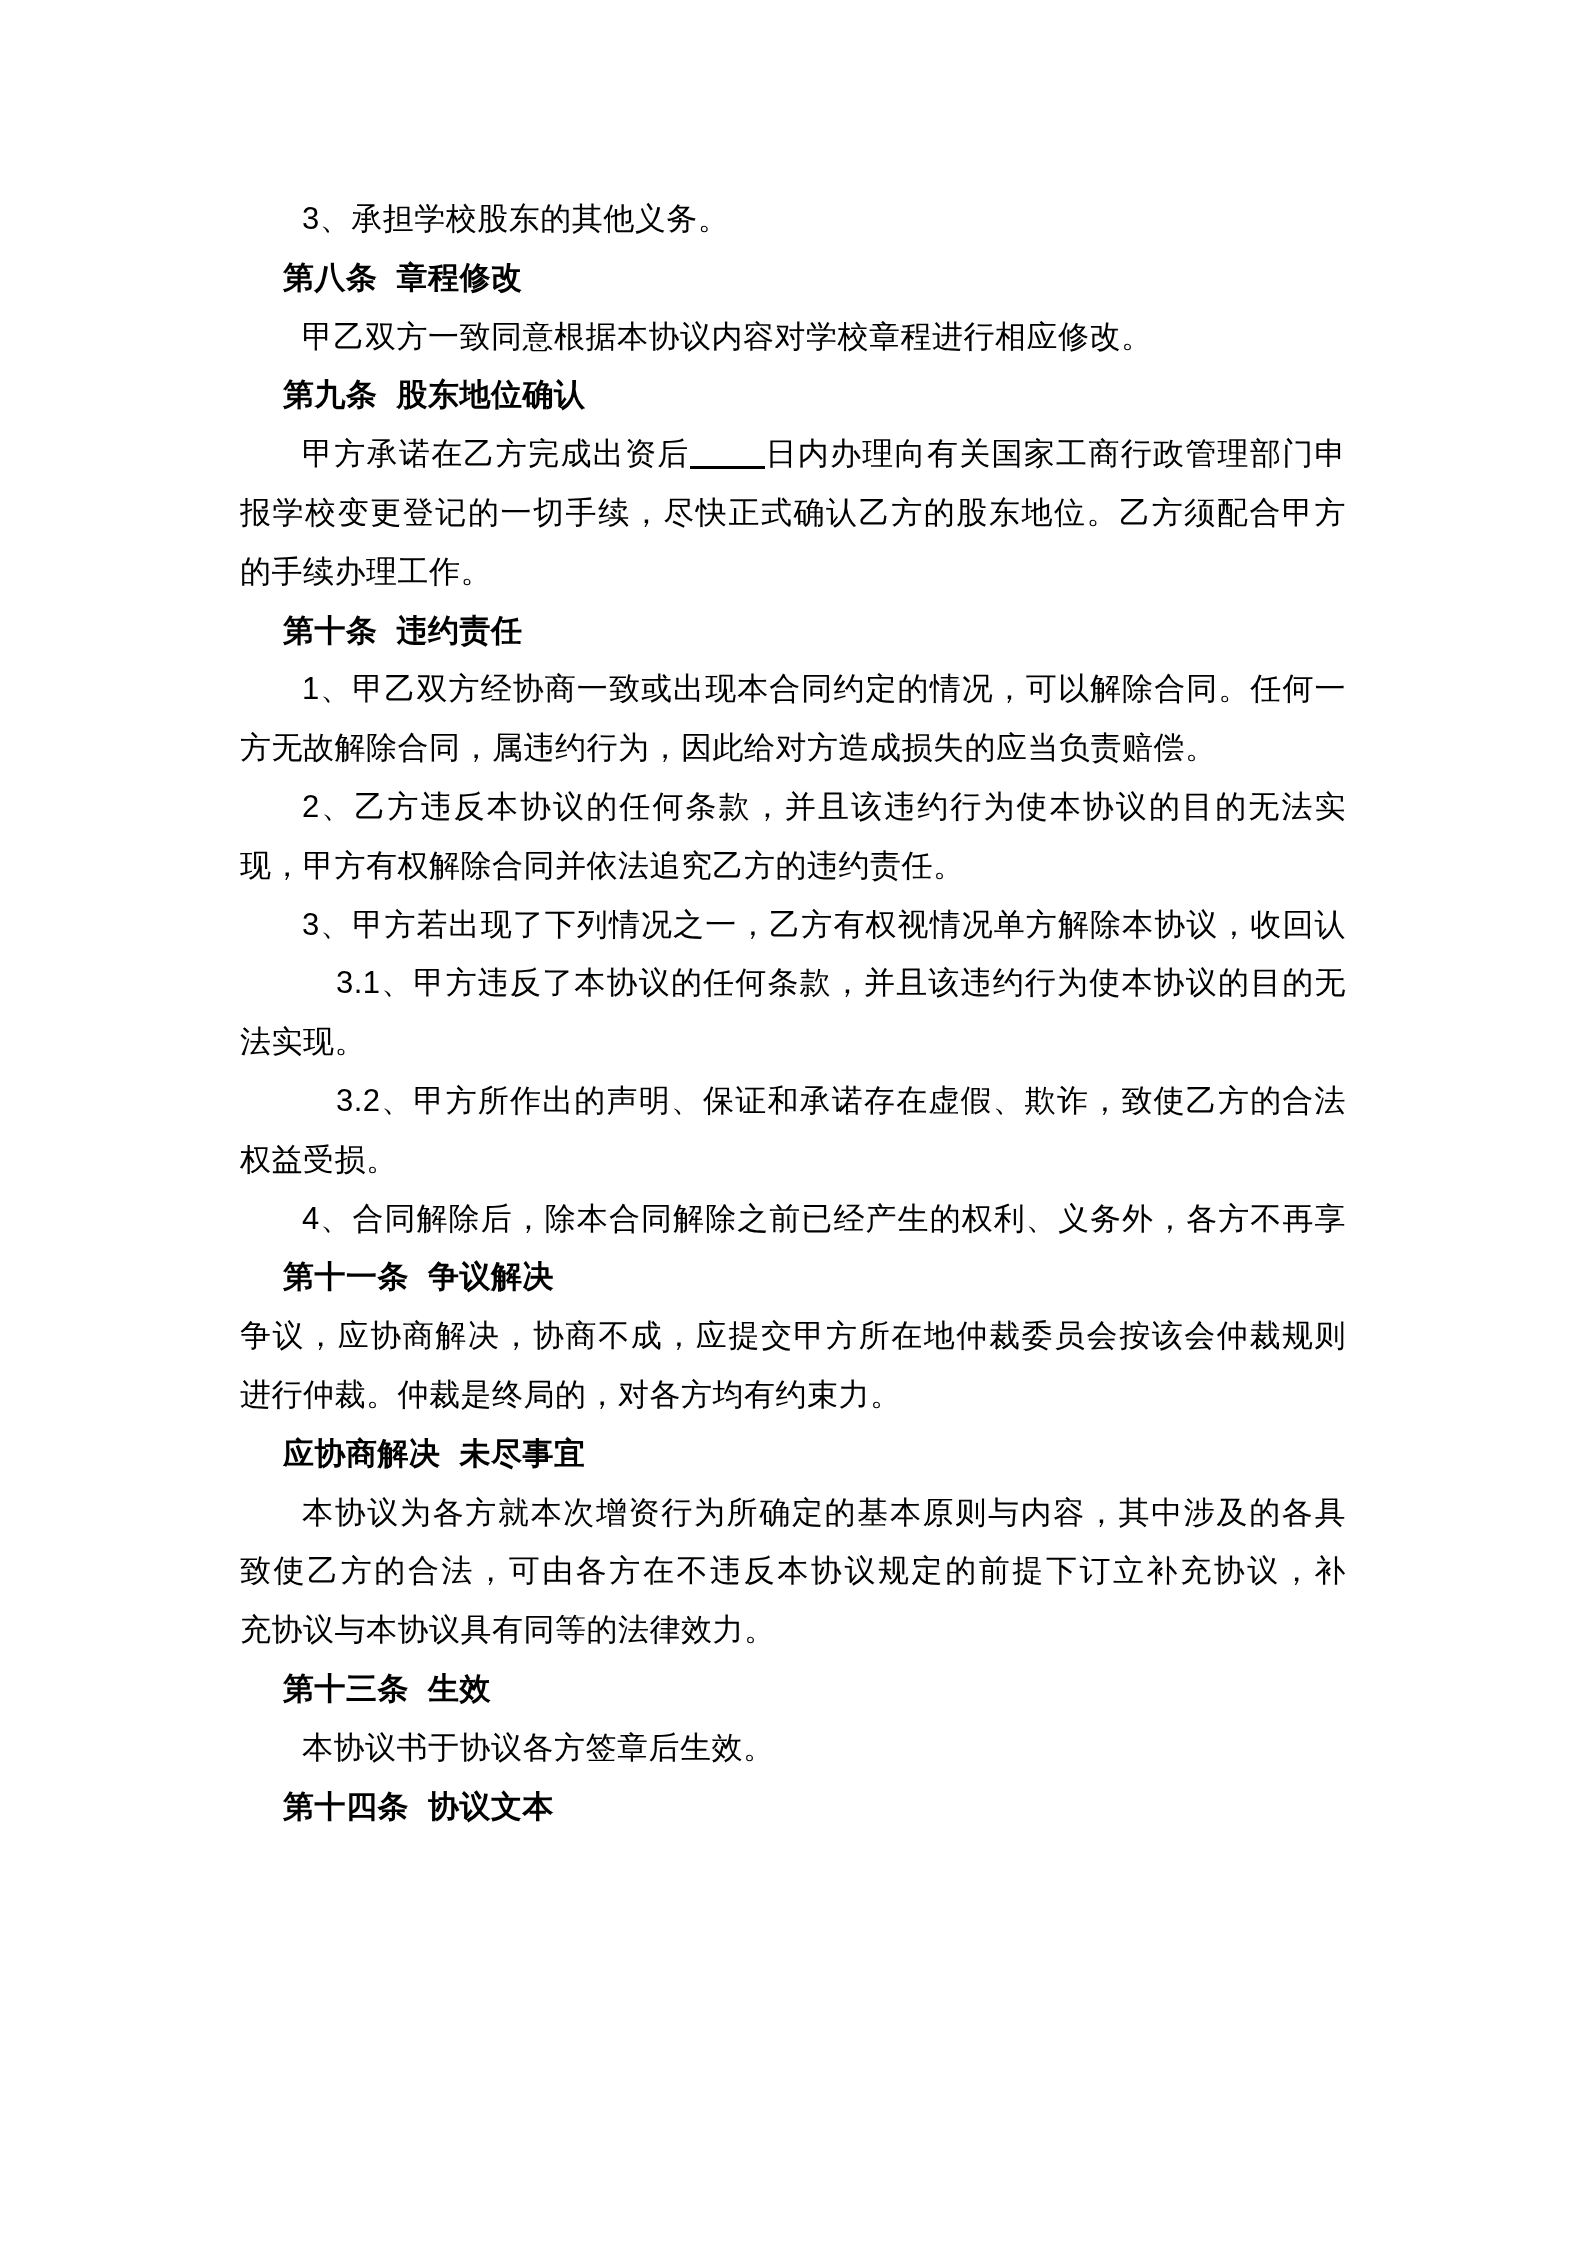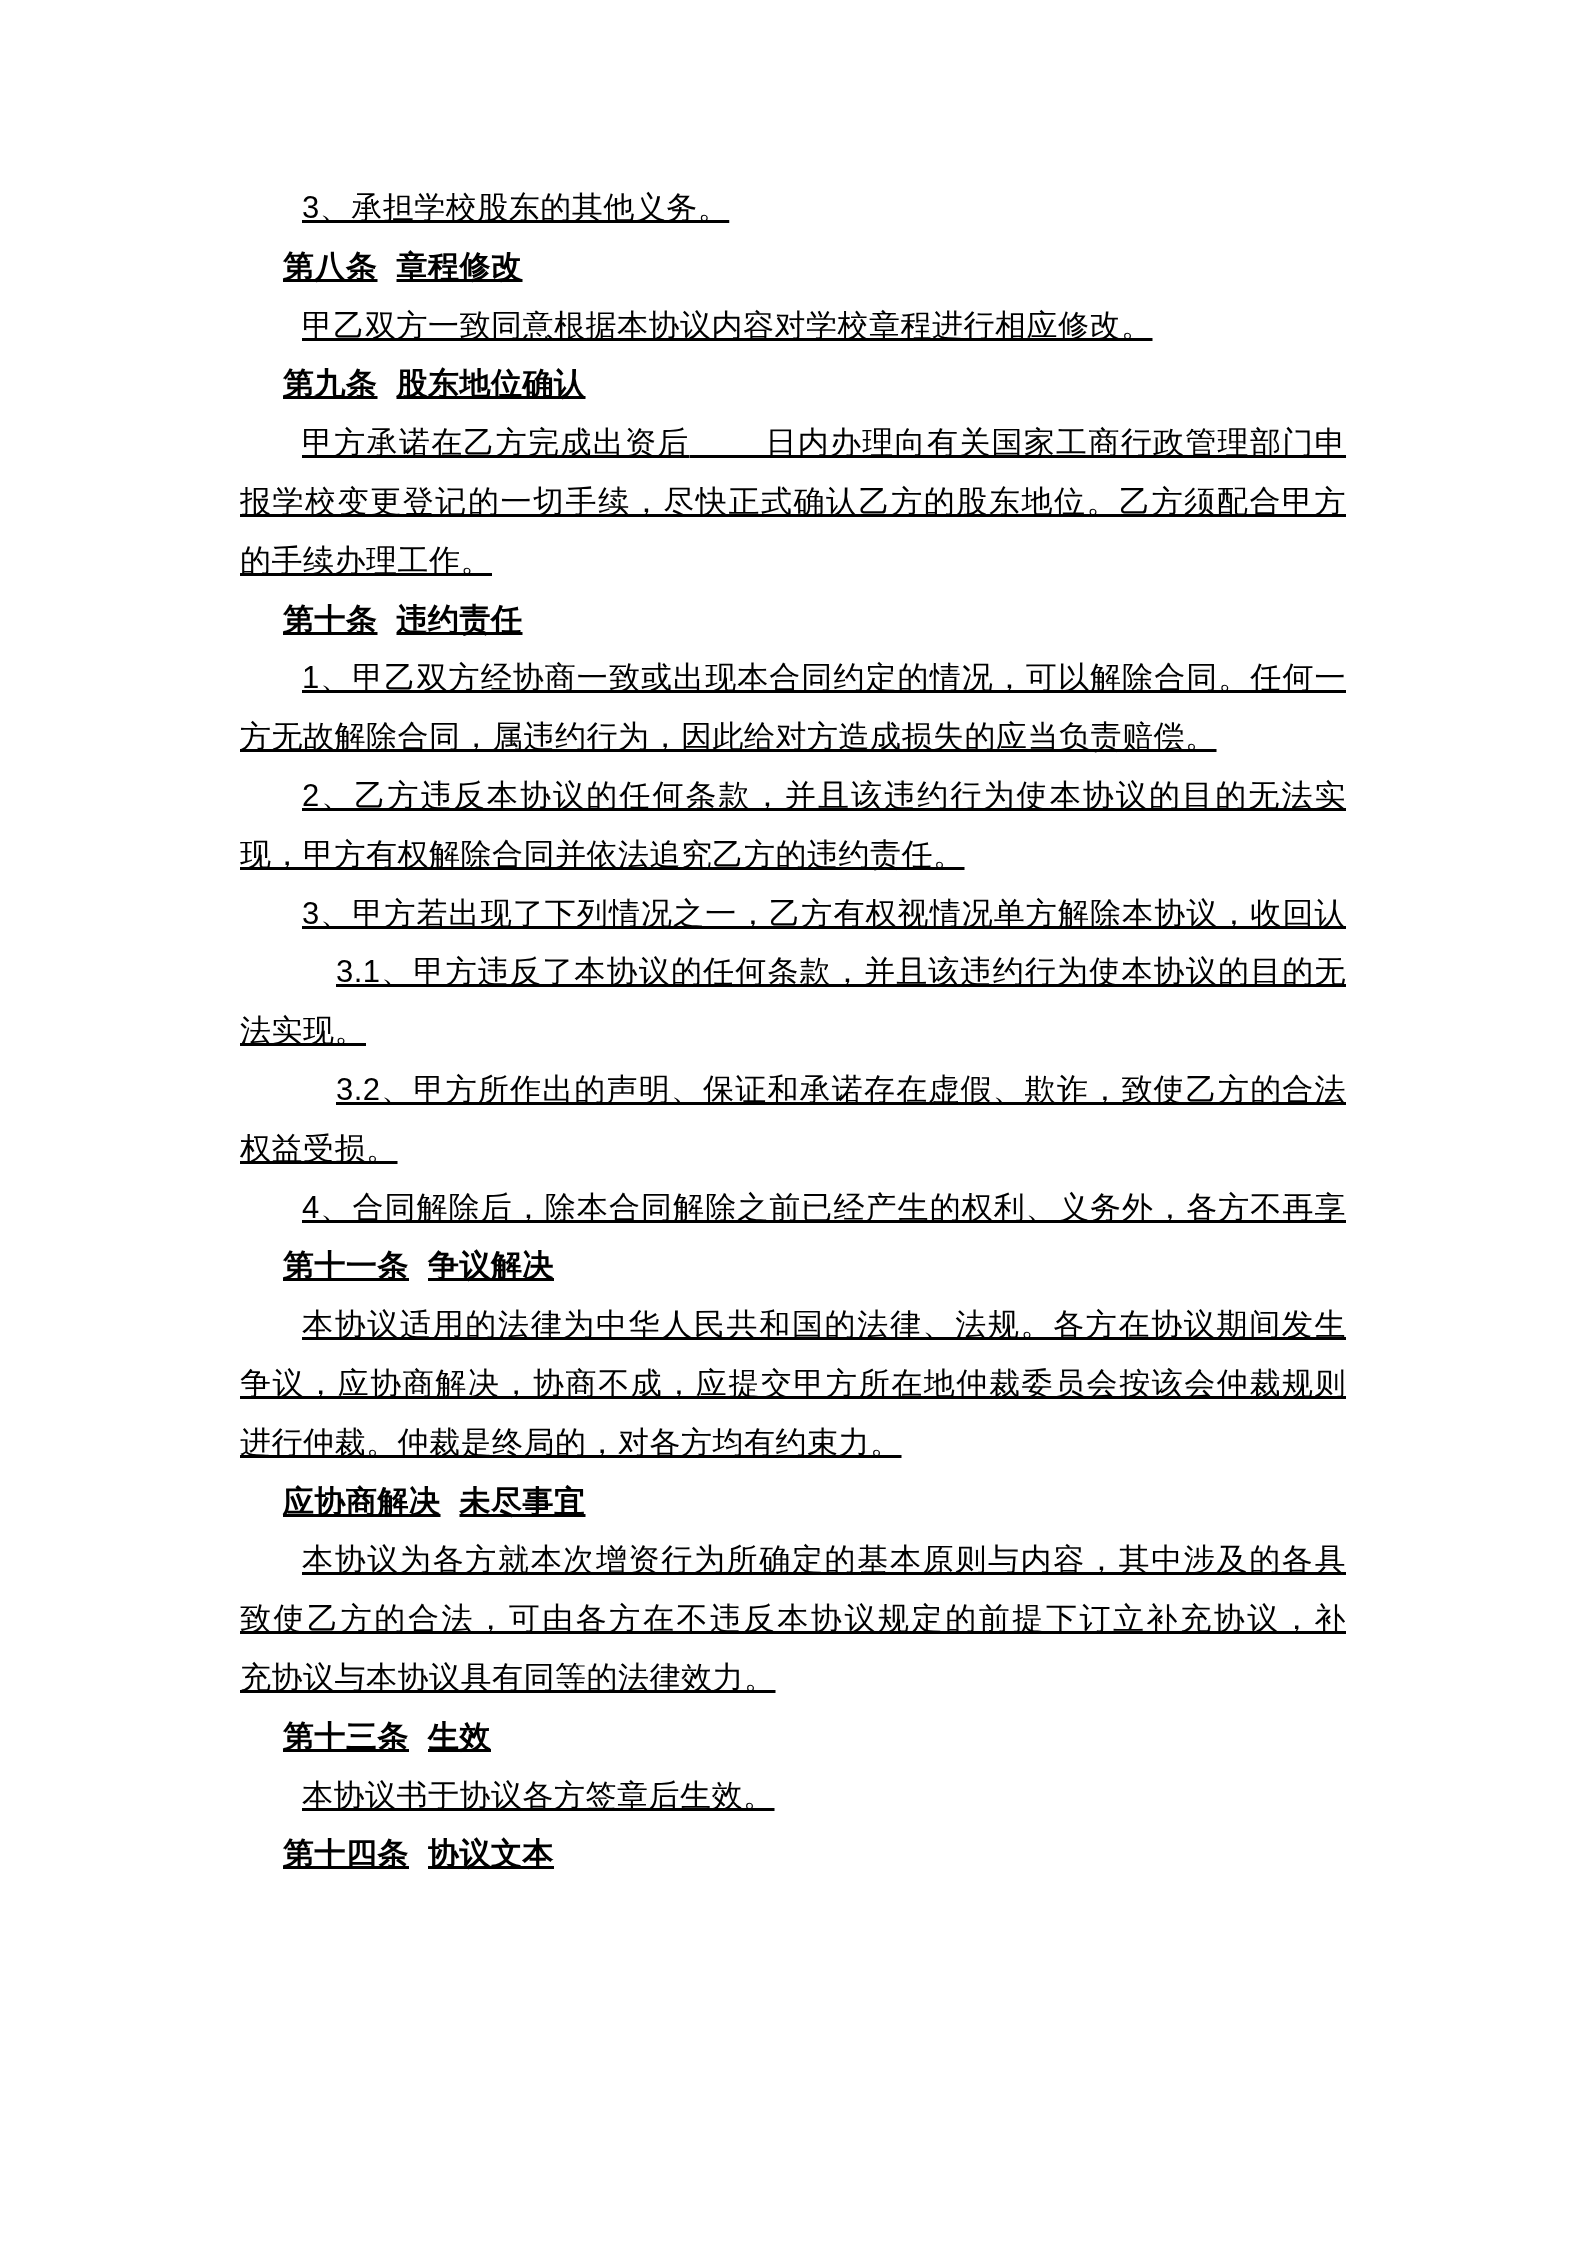--- a/index.html
+++ b/index.html
@@ -16,23 +16,22 @@
     overflow: hidden;
   }
   .doc-page {
     position: absolute;
     inset: 0;
     background: #ffffff;
   }
   .doc-body {
     position: absolute;
     left: 240px;
-    top: 179px;
+    top: 190px;
     width: 1106px;
-    text-decoration: underline;
   }
   .line {
     height: 58.8px;
     line-height: 58.8px;
     font-size: 31px;
     letter-spacing: 0.5px;
     white-space: nowrap;
   }
   .line.fill {
     white-space: normal;
@@ -79,21 +78,20 @@
       <div class="line body-cont">方无故解除合同，属违约行为，因此给对方造成损失的应当负责赔偿。</div>
       <div class="line body-first fill">2、乙方违反本协议的任何条款，并且该违约行为使本协议的目的无法实</div>
       <div class="line body-cont">现，甲方有权解除合同并依法追究乙方的违约责任。</div>
       <div class="line body-first fill">3、甲方若出现了下列情况之一，乙方有权视情况单方解除本协议，收回认</div>
       <div class="line sub-first fill">3.1、甲方违反了本协议的任何条款，并且该违约行为使本协议的目的无</div>
       <div class="line body-cont">法实现。</div>
       <div class="line sub-first fill">3.2、甲方所作出的声明、保证和承诺存在虚假、欺诈，致使乙方的合法</div>
       <div class="line body-cont">权益受损。</div>
       <div class="line body-first fill">4、合同解除后，除本合同解除之前已经产生的权利、义务外，各方不再享</div>
       <div class="line heading"><span class="h-label">第十一条</span><span class="h-title">争议解决</span></div>
-      <div class="line body-first fill">本协议适用的法律为中华人民共和国的法律、法规。各方在协议期间发生</div>
       <div class="line body-cont fill">争议，应协商解决，协商不成，应提交甲方所在地仲裁委员会按该会仲裁规则</div>
       <div class="line body-cont">进行仲裁。仲裁是终局的，对各方均有约束力。</div>
       <div class="line heading"><span class="h-label">应协商解决</span><span class="h-title">未尽事宜</span></div>
       <div class="line body-first fill">本协议为各方就本次增资行为所确定的基本原则与内容，其中涉及的各具</div>
       <div class="line body-cont fill">致使乙方的合法，可由各方在不违反本协议规定的前提下订立补充协议，补</div>
       <div class="line body-cont">充协议与本协议具有同等的法律效力。</div>
       <div class="line heading"><span class="h-label">第十三条</span><span class="h-title">生效</span></div>
       <div class="line body-first">本协议书于协议各方签章后生效。</div>
       <div class="line heading"><span class="h-label">第十四条</span><span class="h-title">协议文本</span></div>
     </div>

